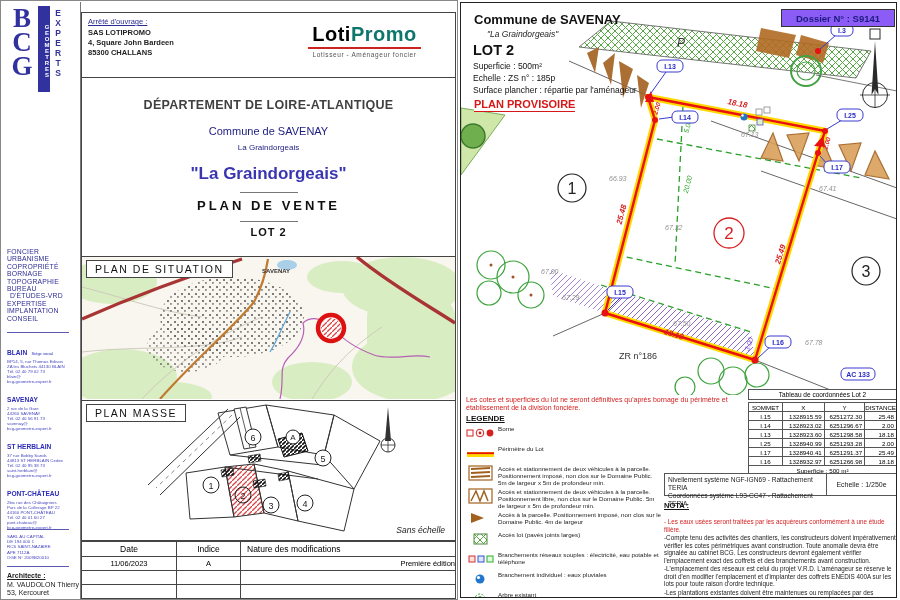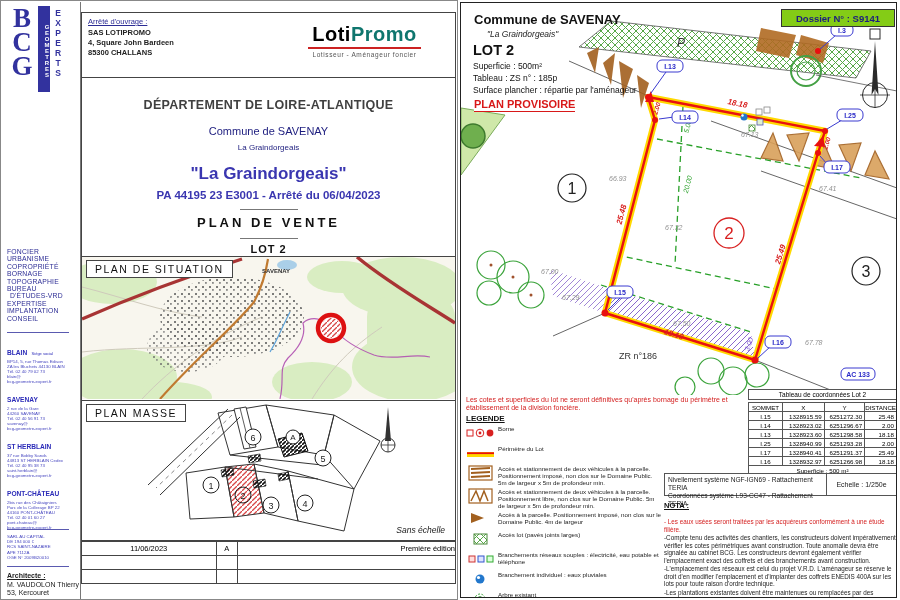--- a/index.html
+++ b/index.html
@@ -47,21 +47,21 @@
   #modsT th{font-size:8.5px;height:15px}
   #modsT td{font-size:7.5px;height:14px;text-align:center}
   #modsT td.nat{text-align:right;padding-left:6px}
   
   #sheetR{left:460px;top:2px;width:437px;height:596px;border:1.5px solid #222;background:#fff;overflow:hidden}
   .rh-com{position:absolute;left:13px;top:9px;font-size:13px;font-weight:600;color:#111}
   .rh-lieu{position:absolute;left:26px;top:26px;font-size:8.5px;font-style:italic;color:#222}
   .rh-lot{position:absolute;left:12px;top:39px;font-size:14.5px;font-weight:bold;color:#111}
   .rh-l{position:absolute;left:12px;font-size:8.5px;color:#111}
   .rh-prov{position:absolute;left:13px;top:95px;font-size:11px;font-weight:bold;color:#d81818;border-bottom:1.5px solid #d81818;padding-bottom:1px;background:#fff}
-  #dossier{position:absolute;left:320px;top:6px;width:114px;height:18px;border:1px solid #333;display:flex;align-items:center;justify-content:center;font-size:9.5px;font-weight:bold;color:#1c1c7e;background:#84cc16;z-index:4}
+  #dossier{position:absolute;left:320px;top:6px;width:114px;height:18px;border:1px solid #333;display:flex;align-items:center;justify-content:center;font-size:9.5px;font-weight:bold;color:#1c1c7e;background:#8b5cf6;z-index:4}
   #warn{position:absolute;left:5px;top:393px;width:276px;font-size:7px;line-height:8.4px;color:#d42020}
   
   #legend{position:absolute;left:5px;top:411px;width:200px}
   #legT{font-size:8px;font-weight:bold;text-decoration:underline;color:#111;margin-bottom:2px}
   .lg-row{display:flex;align-items:flex-start;margin-bottom:2px}
   .lg-ic{width:32px;flex:none}
   .lg-tx{font-size:6.2px;line-height:7px;color:#222;width:164px}
   
   #coordsB{position:absolute;left:287px;top:386px;width:149px}
   #coordsTitle{border:1px solid #555;font-size:6.5px;text-align:center;padding:1px 0;margin-bottom:2px;background:#fff}
@@ -204,21 +204,20 @@
         <div id="lpword"><span>Loti</span><span class="p2">Promo</span></div>
         <div id="lptag">Lotisseur - Aménageur foncier</div>
       </div>
     </div>
 
     <div id="titleBox" class="abs">
       <div class="tb-dept">DÉPARTEMENT DE LOIRE-ATLANTIQUE</div>
       <div class="tb-com">Commune de SAVENAY</div>
       <div class="tb-lieu">La Graindorgeais</div>
       <div class="tb-name">"La Graindorgeais"</div>
-      <div class="tb-pa">PA 44195 23 E3001 - Arrêté du 06/04/2023</div>
       <div class="tb-hr"></div>
       <div class="tb-pv">PLAN DE VENTE</div>
       <div class="tb-hr"></div>
       <div class="tb-lot">LOT 2</div>
     </div>
 
     <div class="abs boxframe" style="left:80px;top:256px;width:375px;height:144px">
       <div class="tab">PLAN DE SITUATION</div>
       <svg width="373" height="142" viewBox="0 0 373 142">
         <rect width="373" height="142" fill="#f8f6ee"></rect>
@@ -316,20 +315,25 @@
           <polygon points="306,6 309,40 303,40" fill="#333"></polygon>
           <circle cx="306" cy="44" r="7" stroke="#333" fill="none" stroke-width="1"></circle>
           <line x1="299" y1="44" x2="313" y2="44" stroke="#333" stroke-width="0.8"></line>
           <line x1="306" y1="37" x2="306" y2="51" stroke="#333" stroke-width="0.8"></line>
         </g>
       </svg>
     </div>
 
     <table id="modsT" class="abs">
       <tbody>
+          <tr>
+        <th style="width:95px">Date</th>
+        <th style="width:64px">Indice</th>
+        <th style="text-align:left;padding-left:6px">Nature des modifications</th>
+      </tr>
       <tr>
         <td>11/06/2023</td>
         <td>A</td>
         <td class="nat">Première édition</td>
       </tr>
       <tr>
             <td></td>
             <td></td>
             <td></td>
           </tr>
@@ -499,21 +503,21 @@
         <circle cx="414" cy="92" r="12.5" fill="none" stroke="#2a2a2a" stroke-width="1"></circle>
         <line x1="399" y1="92" x2="429" y2="92" stroke="#2a2a2a" stroke-width="0.8"></line>
         <line x1="414" y1="79" x2="414" y2="105" stroke="#2a2a2a" stroke-width="0.8"></line>
       </g>
     </svg>
 
     <div class="rh-com">Commune de SAVENAY</div>
     <div class="rh-lieu">"La Graindorgeais"</div>
     <div class="rh-lot">LOT 2</div>
     <div class="rh-l" style="top:58px">Superficie :  500m²</div>
-    <div class="rh-l" style="top:70px">Tableau : ZS      n° : 185p</div>
+    <div class="rh-l" style="top:70px">Echelle : ZS      n° : 185p</div>
     <div class="rh-l" style="top:82px">Surface plancher : répartie par l'aménageur</div>
     <div class="rh-prov">PLAN PROVISOIRE</div>
     <div id="dossier">Dossier N° : S9141</div>
 
     <div id="warn">Les cotes et superficies du lot ne seront définitives qu'après bornage du périmètre et établissement de la division foncière.</div>
 
     <div id="legend">
       <div id="legT">LEGENDE</div>
       <div class="lg-row">
           <span class="lg-ic"><svg width="30" height="12">

